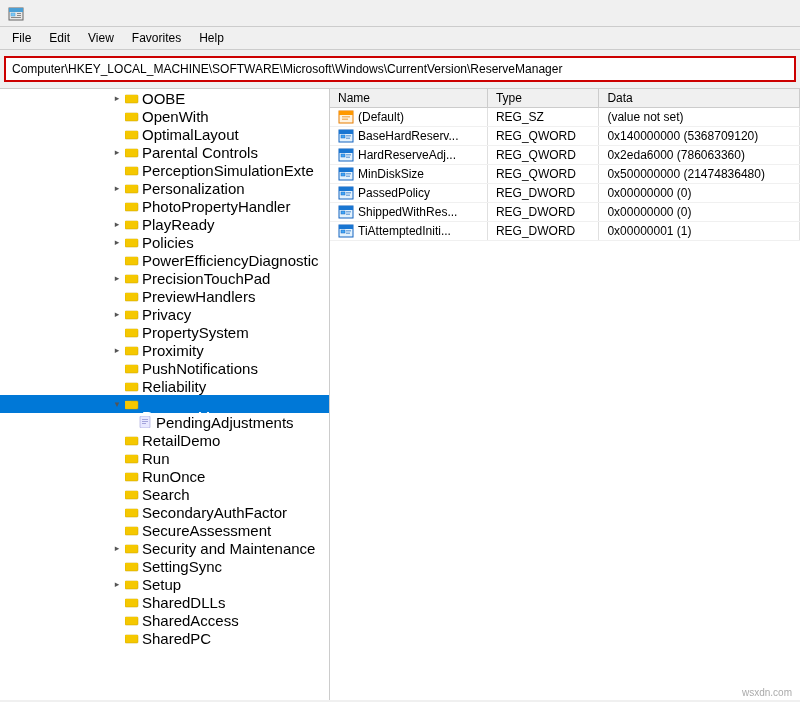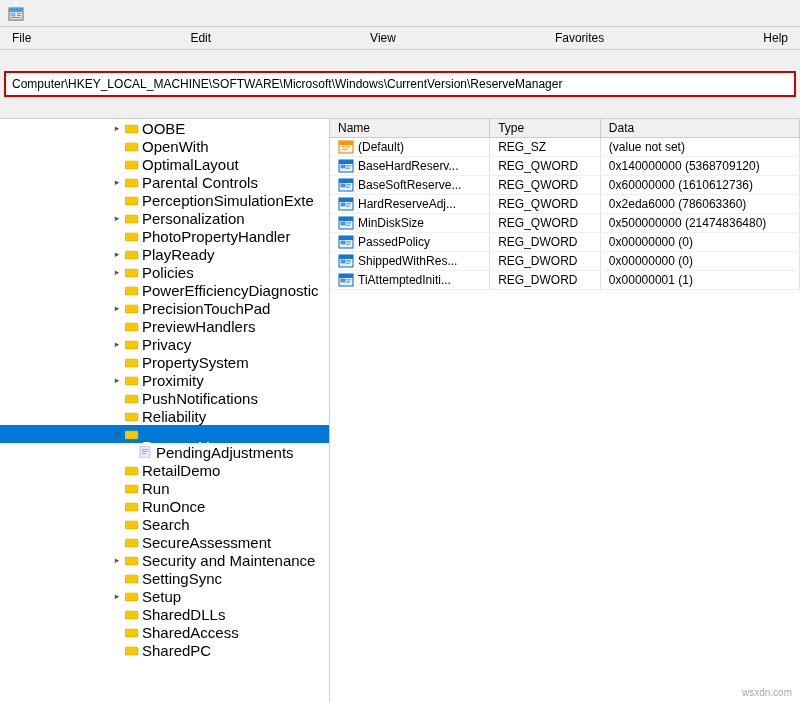--- a/index.html
+++ b/index.html
@@ -30,34 +30,33 @@
       font-weight: normal;
     }
 
     
     .menu-bar {
       background: #f0f0f0;
       padding: 2px 4px;
       display: flex;
       gap: 2px;
       border-bottom: 1px solid #ccc;
-      justify-content: space-between;
     }
     .menu-item {
       padding: 2px 8px;
       cursor: pointer;
       font-size: 12px;
     }
 
     
     .address-bar {
       background: #fff;
       padding: 4px 6px;
       border: 2px solid #cc0000;
-      margin: 21px 4px;
+      margin: 6px 4px;
       font-size: 12px;
       color: #000;
     }
 
     
     .main-content {
       display: flex;
       height: calc(702px - 90px);
       border-top: 1px solid #ccc;
     }
@@ -485,20 +484,32 @@
         <span class="tree-indent" style="width: 110px;"></span>
         <span class="tree-expander"></span>
         <span class="tree-folder-icon">
           <svg class="folder-svg" viewBox="0 0 14 12" xmlns="http://www.w3.org/2000/svg">
     <rect x="0" y="3" width="13" height="8" rx="1" fill="#f5c800" stroke="#c8a000" stroke-width="0.5"></rect>
     <rect x="0" y="3" width="13" height="2" fill="#f5c800" rx="1"></rect>
     <path d="M0 4 L5 4 L6 3 L0 3 Z" fill="#f5c800"></path>
   </svg>
         </span>
         <span class="tree-label">Search</span>
+      </div>
+      <div class="tree-item">
+        <span class="tree-indent" style="width: 110px;"></span>
+        <span class="tree-expander"></span>
+        <span class="tree-folder-icon">
+          <svg class="folder-svg" viewBox="0 0 14 12" xmlns="http://www.w3.org/2000/svg">
+    <rect x="0" y="3" width="13" height="8" rx="1" fill="#f5c800" stroke="#c8a000" stroke-width="0.5"></rect>
+    <rect x="0" y="3" width="13" height="2" fill="#f5c800" rx="1"></rect>
+    <path d="M0 4 L5 4 L6 3 L0 3 Z" fill="#f5c800"></path>
+  </svg>
+        </span>
+        <span class="tree-label">SecondaryAuthFactor</span>
       </div>
       <div class="tree-item">
         <span class="tree-indent" style="width: 110px;"></span>
         <span class="tree-expander"></span>
         <span class="tree-folder-icon">
           <svg class="folder-svg" viewBox="0 0 14 12" xmlns="http://www.w3.org/2000/svg">
     <rect x="0" y="3" width="13" height="8" rx="1" fill="#f5c800" stroke="#c8a000" stroke-width="0.5"></rect>
     <rect x="0" y="3" width="13" height="2" fill="#f5c800" rx="1"></rect>
     <path d="M0 4 L5 4 L6 3 L0 3 Z" fill="#f5c800"></path>
   </svg>
@@ -630,38 +641,20 @@
                 <div class="name-cell">
                   <span class="reg-icon">
                     <svg width="16" height="16" viewBox="0 0 16 16">
     <rect x="1" y="2" width="14" height="12" fill="#e3f2fd" stroke="#1565c0" stroke-width="1"></rect>
     <rect x="1" y="2" width="14" height="4" fill="#1976d2"></rect>
     <rect x="3" y="7" width="4" height="3" fill="#42a5f5" stroke="#1565c0" stroke-width="0.5"></rect>
     <rect x="8" y="7" width="5" height="1.5" fill="#1565c0" opacity="0.5"></rect>
     <rect x="8" y="9.5" width="4" height="1.5" fill="#1565c0" opacity="0.5"></rect>
   </svg>
                   </span>
-                  <span>BaseSoftReserve...</span>
-                </div>
-              </td>
-              <td>REG_QWORD</td>
-              <td>0x60000000 (1610612736)</td>
-            </tr>
-            <tr>
-              <td>
-                <div class="name-cell">
-                  <span class="reg-icon">
-                    <svg width="16" height="16" viewBox="0 0 16 16">
-    <rect x="1" y="2" width="14" height="12" fill="#e3f2fd" stroke="#1565c0" stroke-width="1"></rect>
-    <rect x="1" y="2" width="14" height="4" fill="#1976d2"></rect>
-    <rect x="3" y="7" width="4" height="3" fill="#42a5f5" stroke="#1565c0" stroke-width="0.5"></rect>
-    <rect x="8" y="7" width="5" height="1.5" fill="#1565c0" opacity="0.5"></rect>
-    <rect x="8" y="9.5" width="4" height="1.5" fill="#1565c0" opacity="0.5"></rect>
-  </svg>
-                  </span>
                   <span>HardReserveAdj...</span>
                 </div>
               </td>
               <td>REG_QWORD</td>
               <td>0x2eda6000 (786063360)</td>
             </tr>
             <tr>
               <td>
                 <div class="name-cell">
                   <span class="reg-icon">

